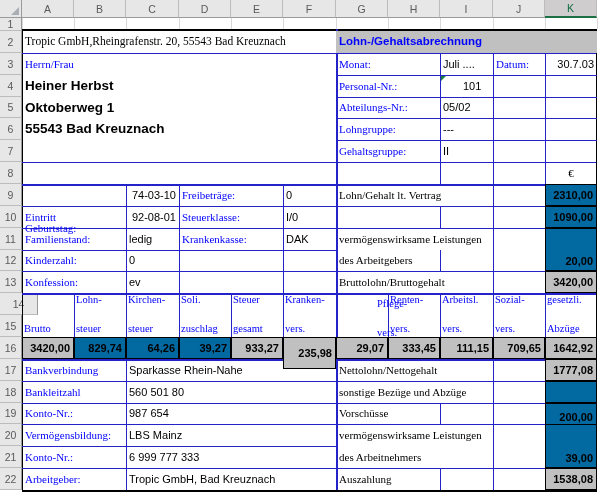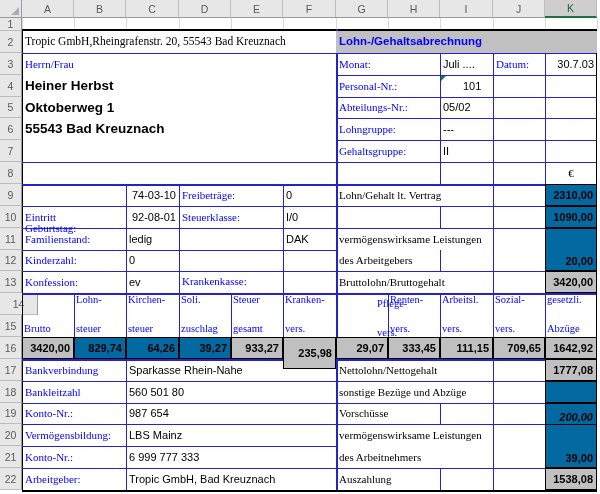--- a/index.html
+++ b/index.html
@@ -171,21 +171,21 @@
   <div class="cell sans b r fy" style="left: 545px; top: 184px; width: 52px; height: 22px;">2310,00</div>
 
   <div class="cell serif blue" style="left: 22px; top: 206px; width: 104px; height: 22px;">Eintritt</div>
   <div class="cell sans r" style="left: 126px; top: 206px; width: 53px; height: 22px;">92-08-01</div>
   <div class="cell serif blue" style="left: 179px; top: 206px; width: 104px; height: 22px;">Steuerklasse:</div>
   <div class="cell sans" style="left: 283px; top: 206px; width: 53px; height: 22px;">I/0</div>
   <div class="cell sans b r fy" style="left: 545px; top: 206px; width: 52px; height: 22px;">1090,00</div>
 
   <div class="cell serif blue" style="left: 22px; top: 228px; width: 104px; height: 22px;">Familienstand:</div>
   <div class="cell sans" style="left: 126px; top: 228px; width: 53px; height: 22px;">ledig</div>
-  <div class="cell serif blue" style="left: 179px; top: 228px; width: 104px; height: 22px; margin-top: 42px;">Krankenkasse:</div>
+  <div class="cell serif blue" style="left: 179px; top: 228px; width: 104px; height: 22px;">Krankenkasse:</div>
   <div class="cell sans" style="left: 283px; top: 228px; width: 53px; height: 22px;">DAK</div>
   <div class="cell serif" style="left: 336px; top: 228px; width: 157px; height: 22px;">vermögenswirksame Leistungen</div>
   <div class="cell sans b r fy vb" style="left: 545px; top: 228px; width: 52px; height: 43px;">20,00</div>
 
   <div class="cell serif blue" style="left: 22px; top: 250px; width: 104px; height: 21px;">Kinderzahl:</div>
   <div class="cell sans" style="left: 126px; top: 250px; width: 53px; height: 21px;">0</div>
   <div class="cell serif" style="left: 336px; top: 250px; width: 157px; height: 21px;">des Arbeitgebers</div>
 
   <div class="cell serif blue" style="left: 22px; top: 271px; width: 104px; height: 22px;">Konfession:</div>
   <div class="cell sans" style="left: 126px; top: 271px; width: 53px; height: 22px;">ev</div>
@@ -255,21 +255,21 @@
   <div class="cell sans b r fg" style="left: 545px; top: 359px; width: 52px; height: 22px;">1777,08</div>
 
   <div class="cell serif blue" style="left: 22px; top: 381px; width: 104px; height: 22px;">Bankleitzahl</div>
   <div class="cell sans" style="left: 126px; top: 381px; width: 210px; height: 22px;">560 501 80</div>
   <div class="cell serif" style="left: 336px; top: 381px; width: 157px; height: 22px;">sonstige Bezüge und Abzüge</div>
   <div class="cell sans b r fy" style="left: 545px; top: 381px; width: 52px; height: 22px;"></div>
 
   <div class="cell serif blue" style="left: 22px; top: 403px; width: 104px; height: 21px;">Konto-Nr.:</div>
   <div class="cell sans" style="left: 126px; top: 403px; width: 210px; height: 21px;">987 654</div>
   <div class="cell serif" style="left: 336px; top: 403px; width: 157px; height: 21px;">Vorschüsse</div>
-  <div class="cell sans b r fy" style="left: 545px; top: 403px; width: 52px; height: 29px; font-style: italic;">200,00</div>
+  <div class="cell sans b r fy" style="left: 545px; top: 403px; width: 52px; height: 29px;">200,00</div>
 
   <div class="cell serif blue" style="left: 22px; top: 424px; width: 104px; height: 22px;">Vermögensbildung:</div>
   <div class="cell sans" style="left: 126px; top: 424px; width: 210px; height: 22px;">LBS Mainz</div>
   <div class="cell serif" style="left: 336px; top: 424px; width: 157px; height: 22px;">vermögenswirksame Leistungen</div>
   <div class="cell sans b r fy vb" style="left: 545px; top: 424px; width: 52px; height: 44px;">39,00</div>
 
   <div class="cell serif blue" style="left: 22px; top: 446px; width: 104px; height: 22px;">Konto-Nr.:</div>
   <div class="cell sans" style="left: 126px; top: 446px; width: 210px; height: 22px;">6 999 777 333</div>
   <div class="cell serif" style="left: 336px; top: 446px; width: 157px; height: 22px;">des Arbeitnehmers</div>
 

